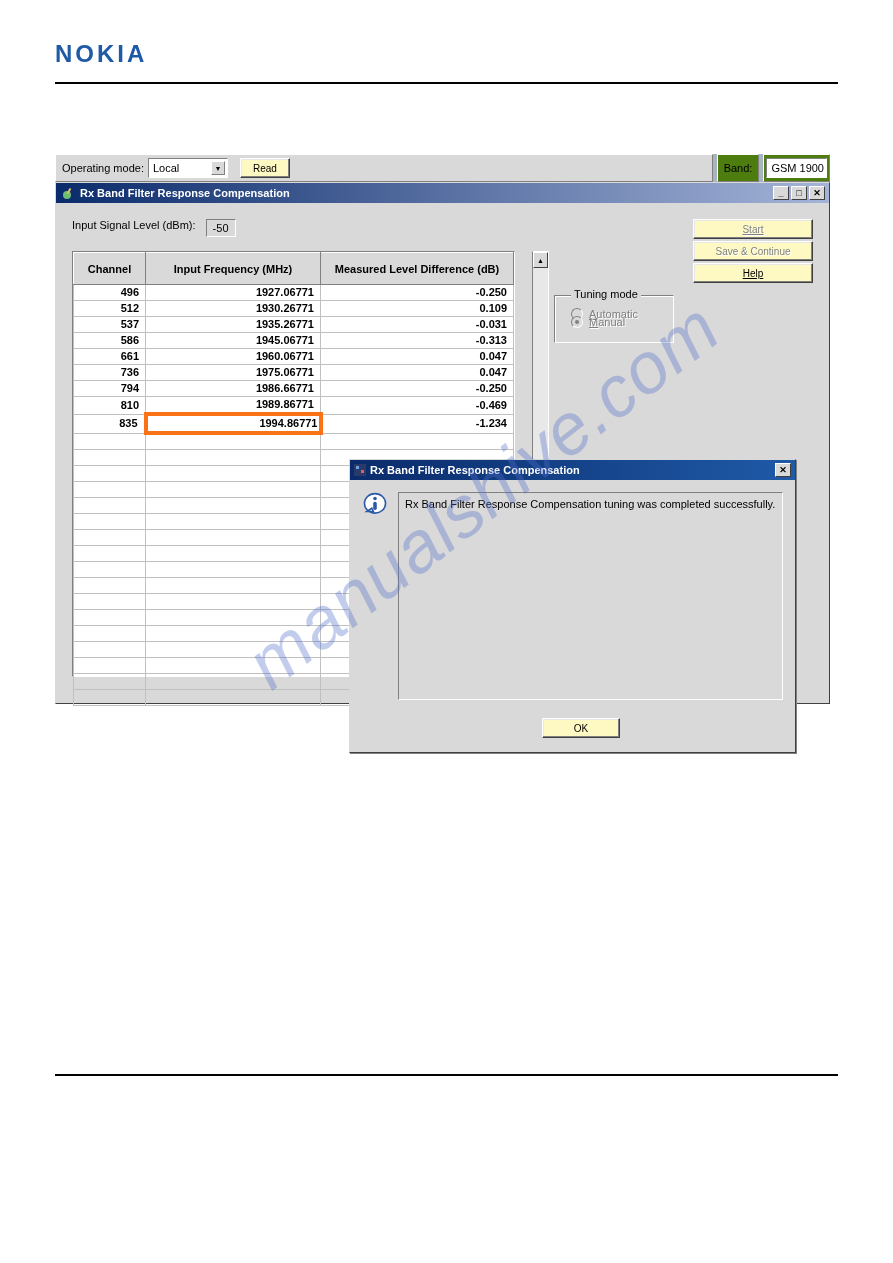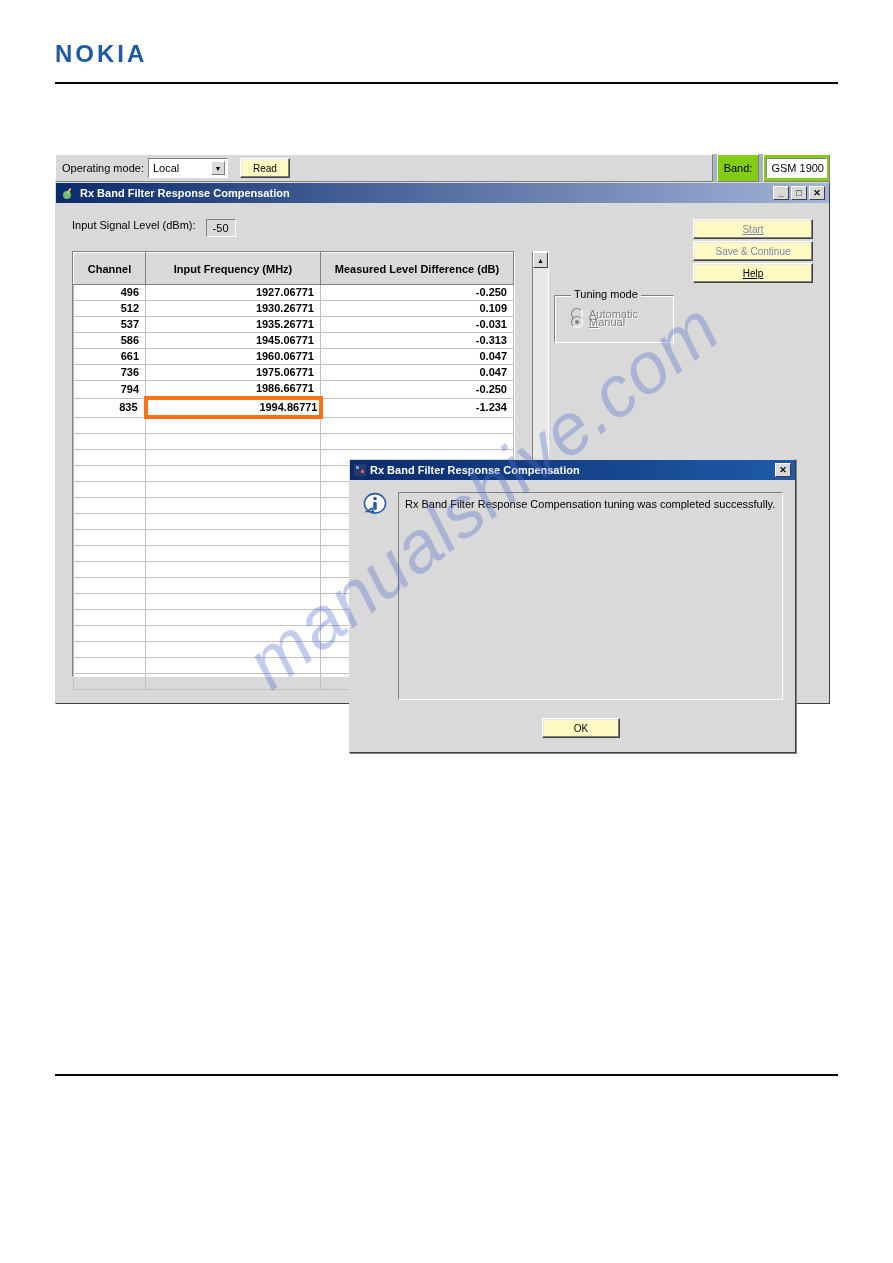--- a/index.html
+++ b/index.html
@@ -82,21 +82,21 @@
     cursor: pointer;
     min-height: 20px;
     text-align: center;
   }
   .win-btn.disabled { color: #808080; text-shadow: 1px 1px 0 #fff; }
   .spacer { flex: 1; }
   .toolbar-right {
     display: flex;
     align-items: center;
     gap: 4px;
-    background: #84cc16;
+    background: #4d7c0f;
     padding: 3px 6px;
     border: 1px solid #fff;
     border-right-color: #808080;
     border-bottom-color: #808080;
     margin-left: 4px;
   }
 
   .child-window {
     position: relative;
     margin: 0;
@@ -413,20 +413,25 @@
                     <td>736</td>
                     <td>1975.06771</td>
                     <td>0.047</td>
                   </tr>
                   <tr>
                     <td>794</td>
                     <td>1986.66771</td>
                     <td>-0.250</td>
                   </tr>
                   <tr>
+                    <td>810</td>
+                    <td>1989.86771</td>
+                    <td>-0.469</td>
+                  </tr>
+                  <tr>
                     <td>835</td>
                     <td class="selected">1994.86771</td>
                     <td>-1.234</td>
                   </tr>
                   <tr class="blank">
                     <td>&nbsp;</td>
                     <td></td>
                     <td></td>
                   </tr>
                   <tr class="blank">

